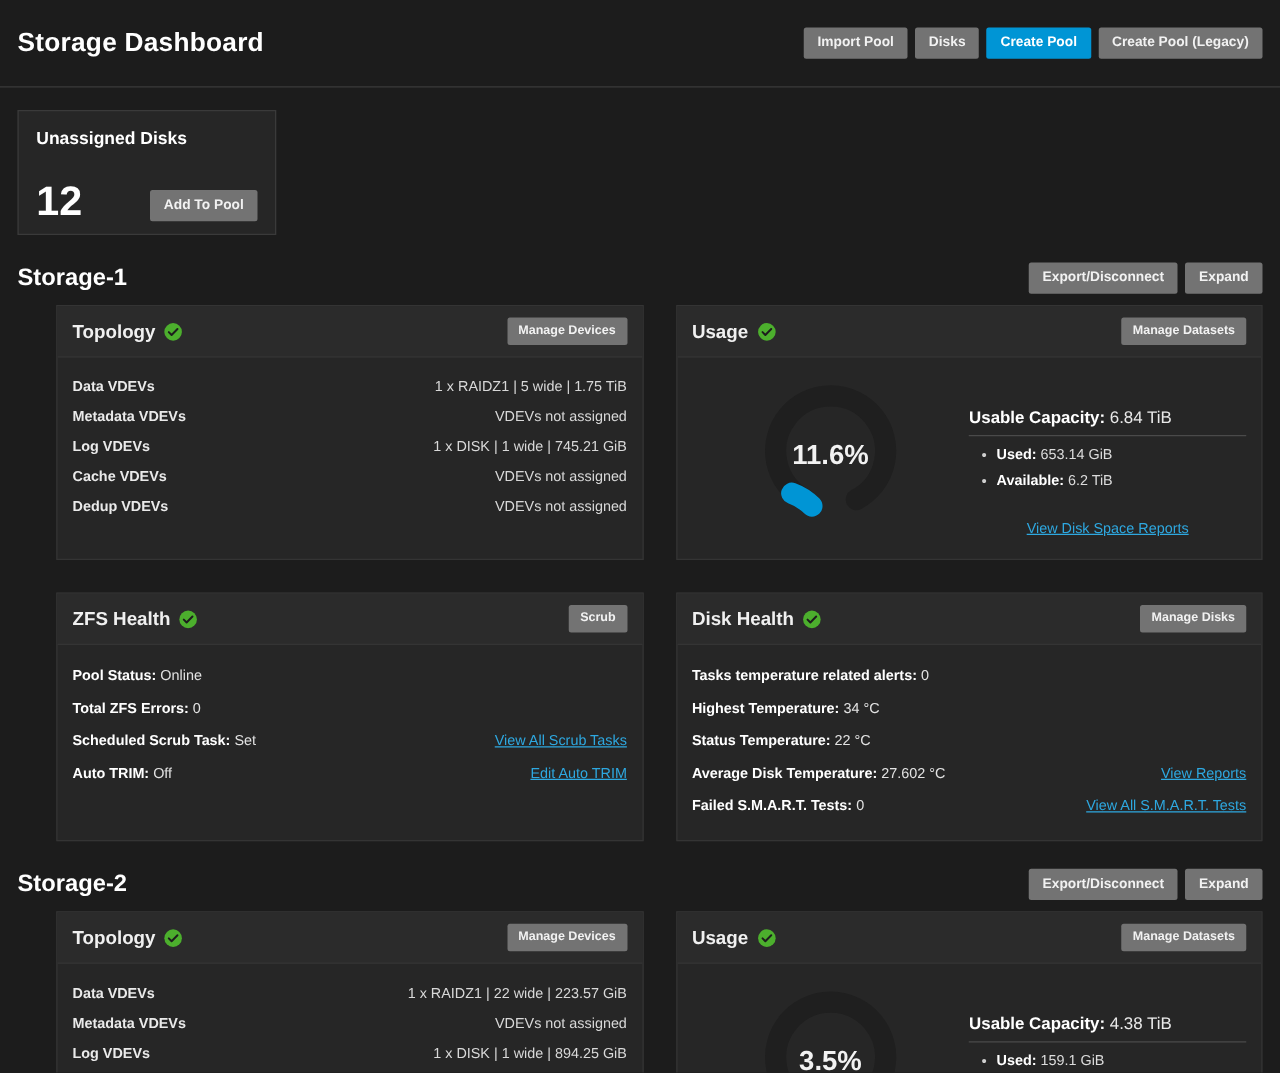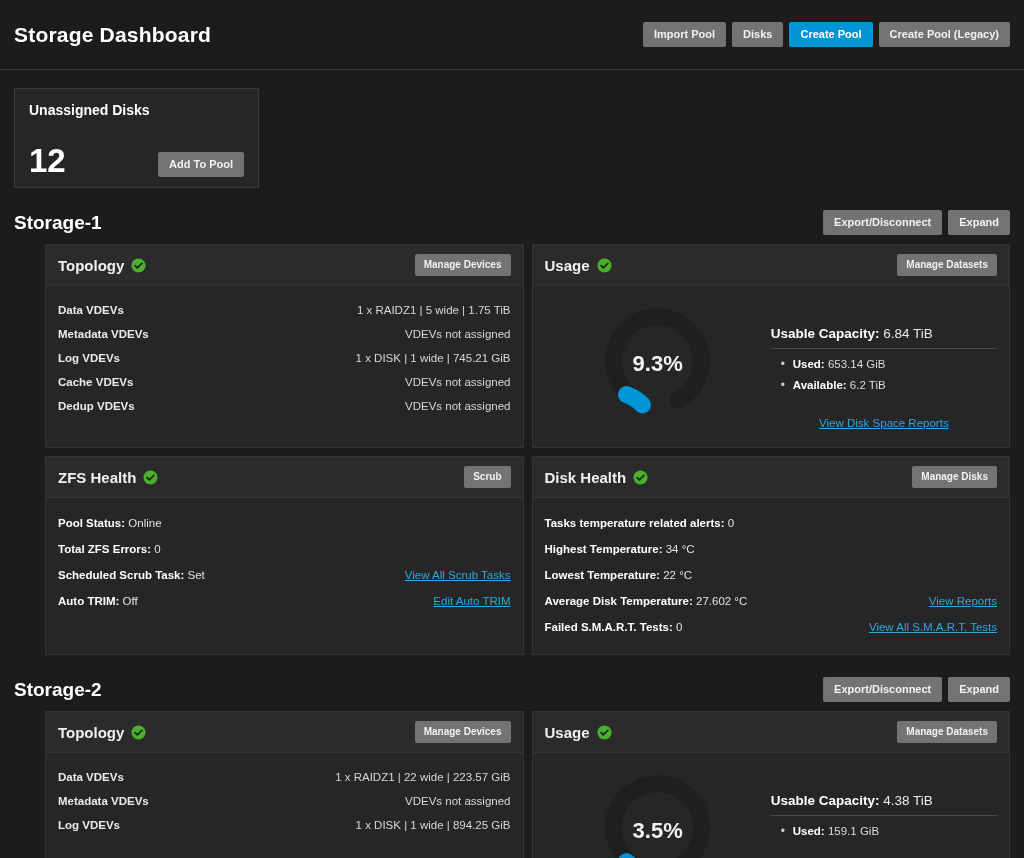--- a/index.html
+++ b/index.html
@@ -29,39 +29,39 @@
     padding: 7px 11px; cursor: pointer; white-space: nowrap;
     line-height: 1;
   }
   .btn.primary { background: #0095d5; color: #fff; }
   .btn.sm { font-size: 10px; padding: 6px 9px; }
 
   
   .content { padding: 0 14px; }
   .unassigned {
     margin-top: 18px;
-    width: 245px; height: 100px;
+    width: 207px; height: 100px;
     background: #262626;
     border: 1px solid #3a3a3a;
     padding: 13px 14px 10px 14px;
     display: flex; flex-direction: column; justify-content: space-between;
   }
   .unassigned-title { font-size: 14px; font-weight: bold; color: #fff; }
   .unassigned-row { display: flex; align-items: flex-end; justify-content: space-between; }
   .unassigned-count { font-size: 33px; font-weight: bold; color: #fff; line-height: 1; }
 
   
   .pool-header {
     display: flex; align-items: center; justify-content: space-between;
     margin-top: 22px; margin-bottom: 9px;
   }
   .pool-name { font-size: 19px; font-weight: bold; color: #fff; }
   .pool-actions { display: flex; gap: 6px; }
 
-  .grid { display: grid; grid-template-columns: 1fr 1fr; gap: 8px; padding-left: 31px; }
+  .grid { display: grid; grid-template-columns: 1fr 1fr; gap: 26px; padding-left: 31px; }
 
   .card { background: #262626; border: 1px solid #343434; }
   .card-head {
     height: 41px; padding: 0 12px 0 12px;
     display: flex; align-items: center; justify-content: space-between;
     border-bottom: 1px solid #343434;
     background: #2b2b2b;
   }
   .card-title {
     font-size: 15px; font-weight: bold; color: #f0f0f0;
@@ -198,21 +198,21 @@
           </div>
           <button class="btn sm">Manage Datasets</button>
         </div>
         <div class="usage-body">
           <div class="gauge-wrap">
             <div class="gauge">
               <svg width="115" height="115" viewBox="0 0 115 115">
                 <path d="M 36.9 93.6 A 44 44 0 1 1 78.1 93.6" fill="none" stroke="#1f1f1f" stroke-width="17" stroke-linecap="round"></path>
                 <path id="gauge-arc-0" d="M 26.39 88.61 A 44 44 0 0 1 42.53 98.88" fill="none" stroke="#0095d5" stroke-width="17" stroke-linecap="round"></path>
               </svg>
-              <div class="gauge-label">9.3%</div>
+              <div class="gauge-label">11.6%</div>
             </div>
           </div>
           <div class="usage-info">
             <div class="cap-line">
               <b>Usable Capacity:</b>
               <span>6.84 TiB</span>
             </div>
             <ul class="usage-list">
               <li>
                 <b>Used:</b>
@@ -298,21 +298,21 @@
           </div>
           <div class="health-row">
             <span class="health-label">
               <b>Highest Temperature:</b>
               <span>34 °C</span>
             </span>
             <a class="link"></a>
           </div>
           <div class="health-row">
             <span class="health-label">
-              <b>Lowest Temperature:</b>
+              <b>Status Temperature:</b>
               <span>22 °C</span>
             </span>
             <a class="link"></a>
           </div>
           <div class="health-row">
             <span class="health-label">
               <b>Average Disk Temperature:</b>
               <span>27.602 °C</span>
             </span>
             <a class="link">View Reports</a>

